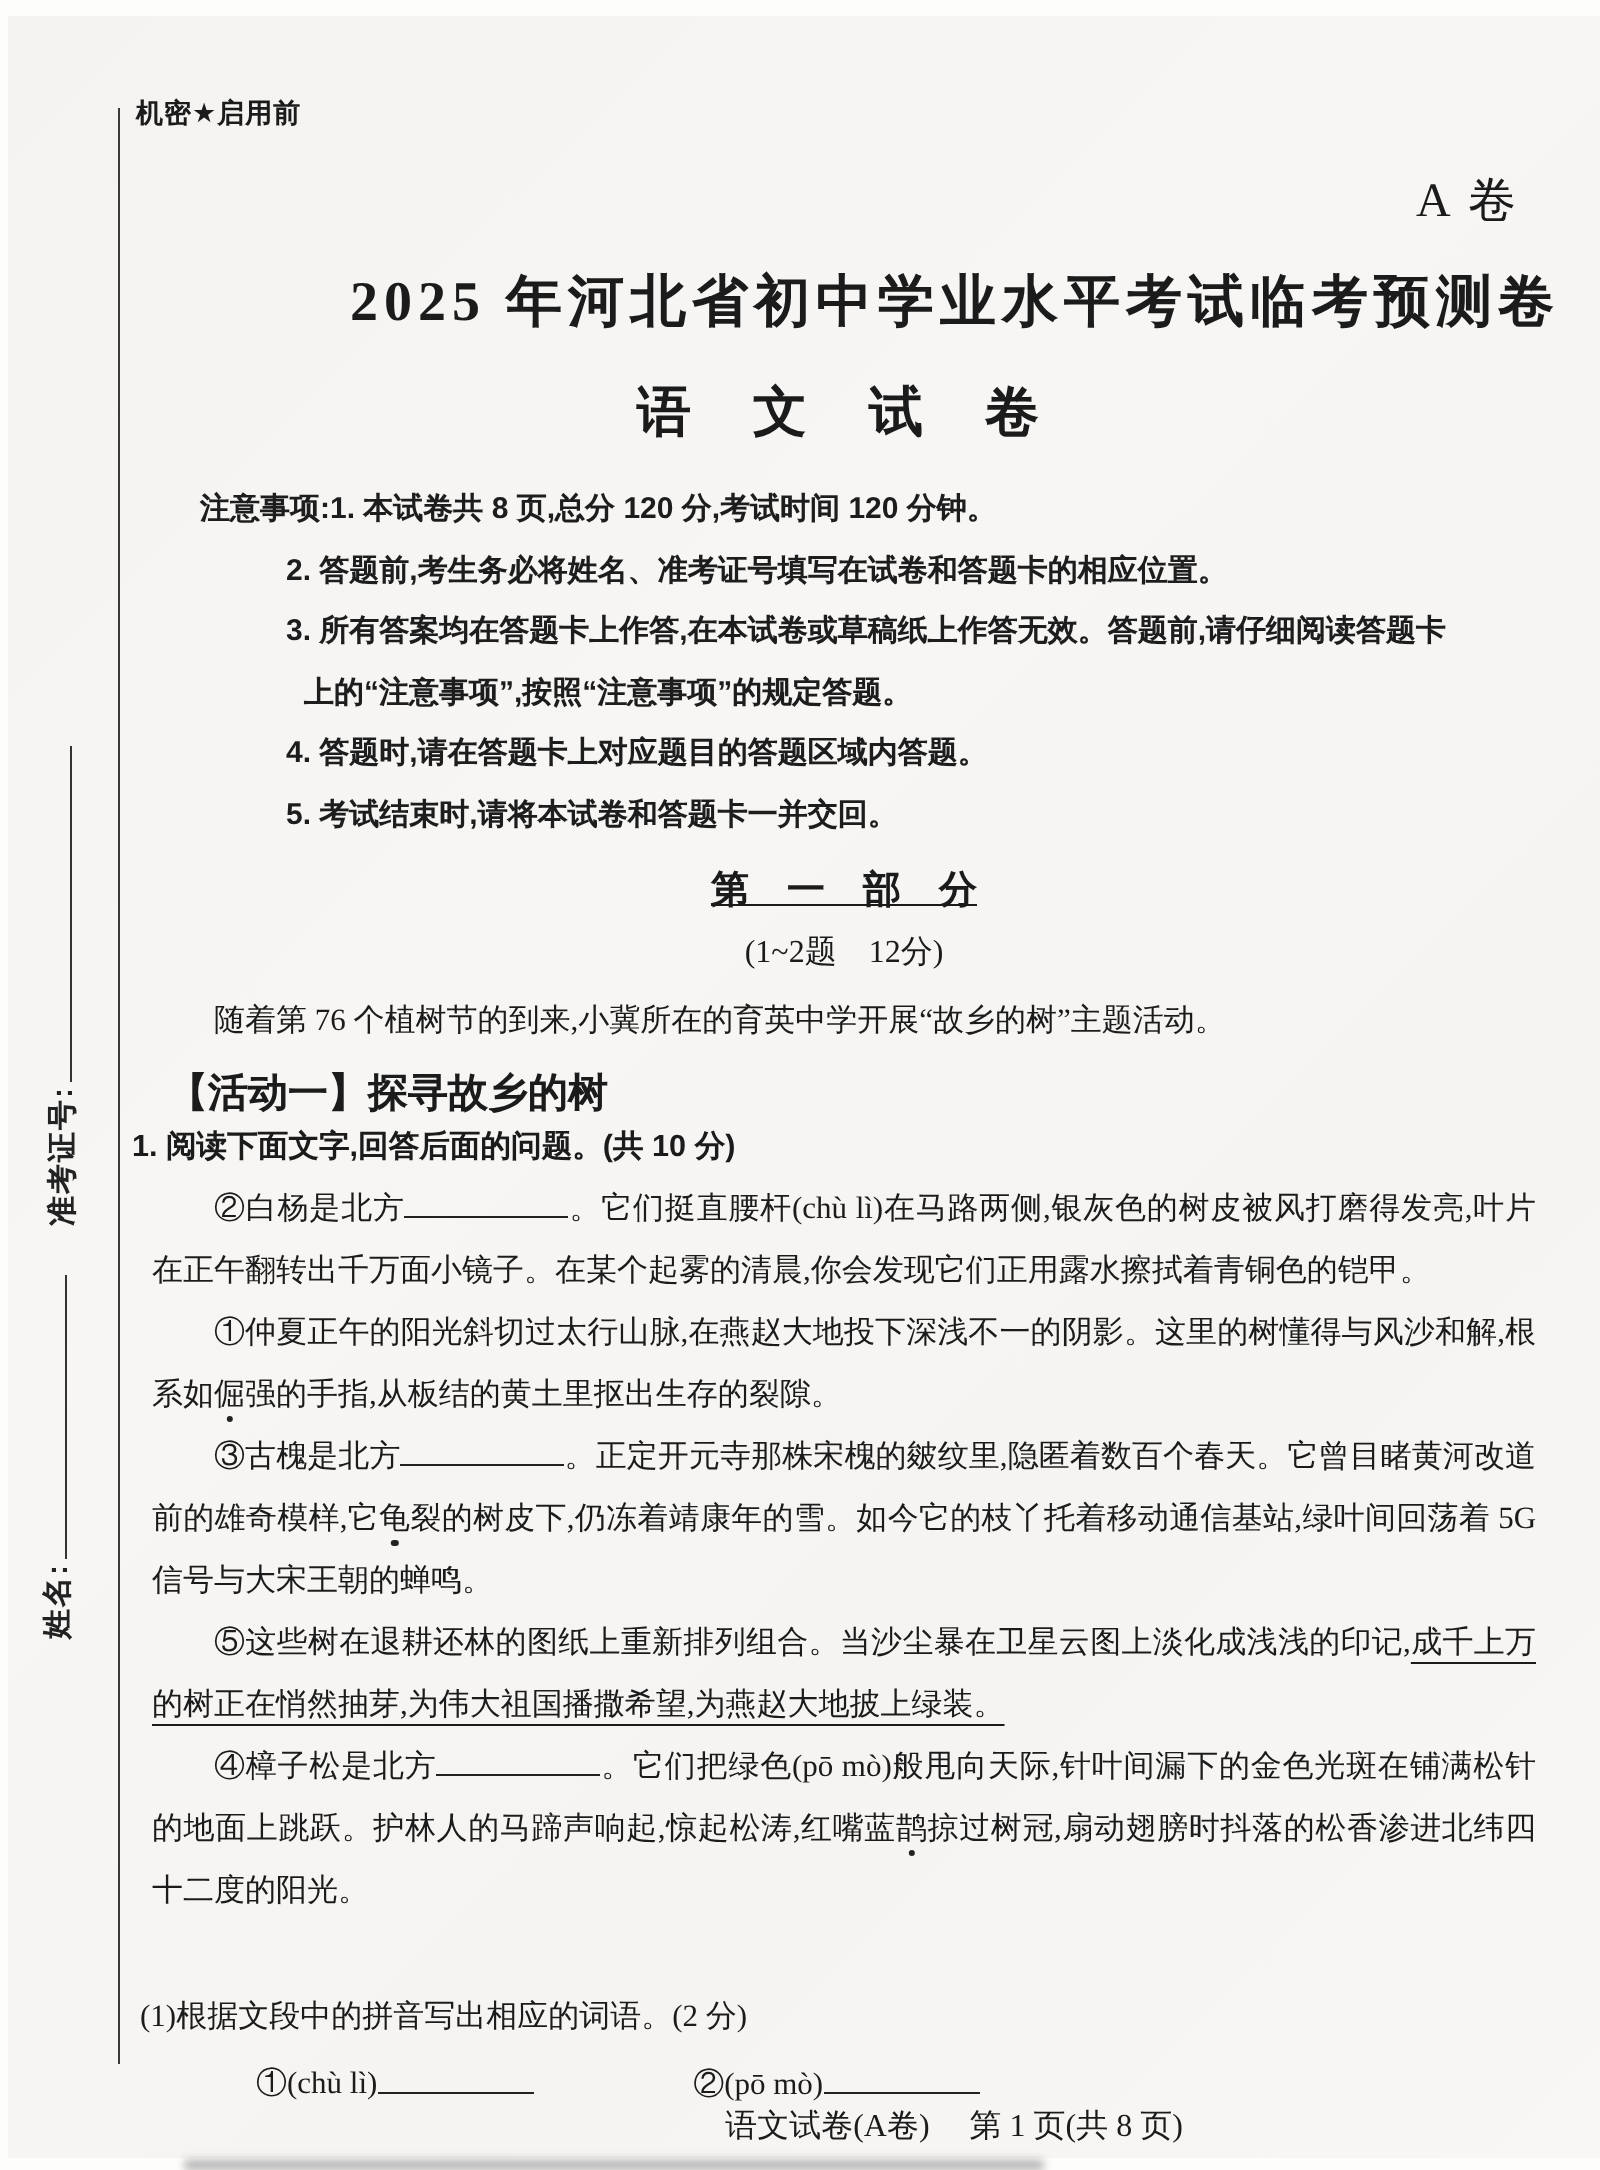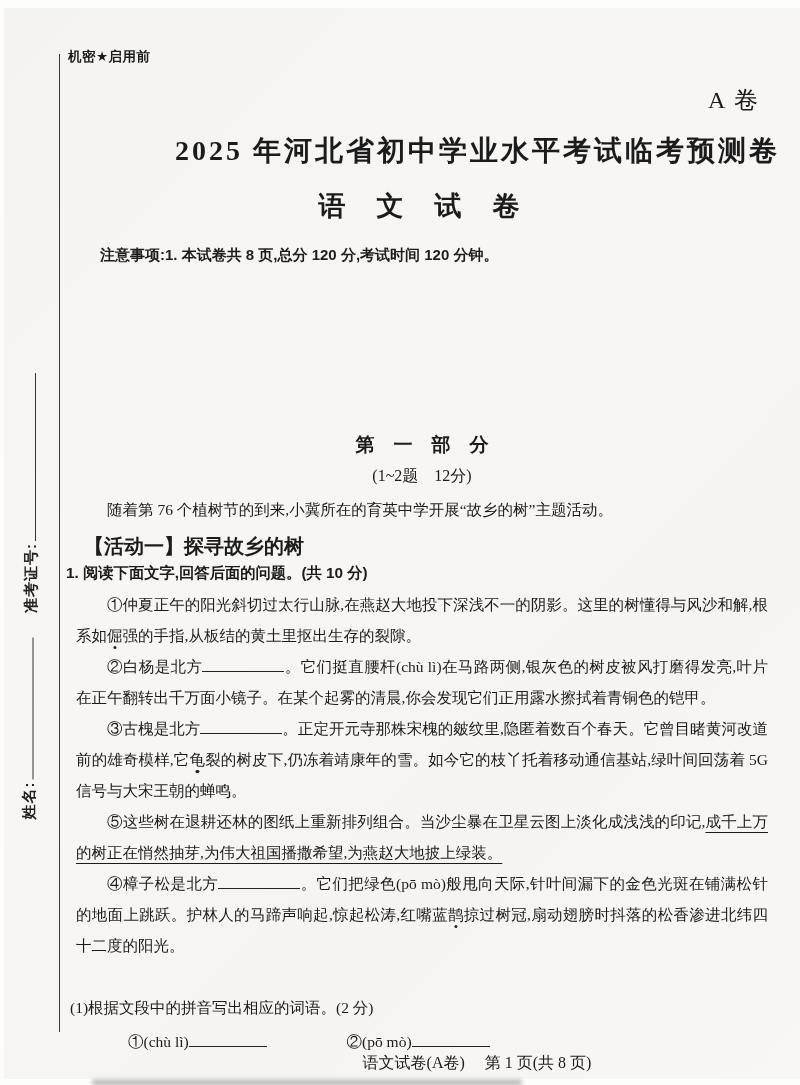--- a/index.html
+++ b/index.html
@@ -50,21 +50,21 @@
     position:absolute;left:68px;top:240px;width:712px;
     font-family:"Liberation Sans","DejaVu Sans",sans-serif;
     font-size:15px;font-weight:600;line-height:30.5px;color:#1d1d1d;
   }
   .notices .row1{display:flex;}
   .notices .nhead{font-weight:700;flex:0 0 auto;margin-left:32px;}
   .notice-rest{padding-left:75px;}
   .notice-line.cont{padding-left:9px;}
   .part-heading{
     position:absolute;left:76px;width:692px;top:432px;
-    text-align:center;font-size:19px;font-weight:700;
+    text-align:center;font-size:19px;font-weight:700;text-decoration:underline;
   }
   .part-score{
     position:absolute;left:76px;width:692px;top:466px;
     text-align:center;font-size:16px;
   }
   .intro{
     position:absolute;left:76px;width:692px;top:500px;
     font-size:15.5px;text-indent:2em;
   }
   .activity{
@@ -137,35 +137,42 @@
 
 <div class="exam-title">2025 年河北省初中学业水平考试临考预测卷</div>
 
 <div class="subject-title">语　文　试　卷</div>
 
 <div class="notices">
   <div class="row1">
     <span class="nhead">注意事项:</span>
     <span>1. 本试卷共 8 页,总分 120 分,考试时间 120 分钟。</span>
   </div>
+  <div class="notice-rest">
+      <div class="notice-line">2. 答题前,考生务必将姓名、准考证号填写在试卷和答题卡的相应位置。</div>
+      <div class="notice-line">3. 所有答案均在答题卡上作答,在本试卷或草稿纸上作答无效。答题前,请仔细阅读答题卡</div>
+      <div class="notice-line cont">上的“注意事项”,按照“注意事项”的规定答题。</div>
+      <div class="notice-line">4. 答题时,请在答题卡上对应题目的答题区域内答题。</div>
+      <div class="notice-line">5. 考试结束时,请将本试卷和答题卡一并交回。</div>
+    </div>
 </div>
 
 <div class="part-heading">第　一　部　分</div>
 
 <div class="part-score">(1~2题　12分)</div>
 
 <div class="intro">随着第 76 个植树节的到来,小冀所在的育英中学开展“故乡的树”主题活动。</div>
 
 <div class="activity">【活动一】探寻故乡的树</div>
 
 <div class="qlead">1. 阅读下面文字,回答后面的问题。(共 10 分)</div>
 
 <div class="passage">
+    <p><span>②白杨是北方</span><span class="blank"></span><span>。它们挺直腰杆(chù lì)在马路两侧,银灰色的树皮被风打磨得发亮,叶片在正午翻转出千万面小镜子。在某个起雾的清晨,你会发现它们正用露水擦拭着青铜色的铠甲。</span></p>
     <p><span>①仲夏正午的阳光斜切过太行山脉,在燕赵大地投下深浅不一的阴影。这里的树懂得与风沙和解,根系如</span><span class="emdot">倔</span><span>强的手指,从板结的黄土里抠出生存的裂隙。</span></p>
-    <p><span>②白杨是北方</span><span class="blank"></span><span>。它们挺直腰杆(chù lì)在马路两侧,银灰色的树皮被风打磨得发亮,叶片在正午翻转出千万面小镜子。在某个起雾的清晨,你会发现它们正用露水擦拭着青铜色的铠甲。</span></p>
     <p><span>③古槐是北方</span><span class="blank"></span><span>。正定开元寺那株宋槐的皴纹里,隐匿着数百个春天。它曾目睹黄河改道前的雄奇模样,它</span><span class="emdot">龟</span><span>裂的树皮下,仍冻着靖康年的雪。如今它的枝丫托着移动通信基站,绿叶间回荡着 5G 信号与大宋王朝的蝉鸣。</span></p>
     <p><span>⑤这些树在退耕还林的图纸上重新排列组合。当沙尘暴在卫星云图上淡化成浅浅的印记,</span><span class="uline">成千上万的树正在悄然抽芽,为伟大祖国播撒希望,为燕赵大地披上绿装。</span></p>
     <p><span>④樟子松是北方</span><span class="blank"></span><span>。它们把绿色(pō mò)般甩向天际,针叶间漏下的金色光斑在铺满松针的地面上跳跃。护林人的马蹄声响起,惊起松涛,红嘴蓝</span><span class="emdot">鹊</span><span>掠过树冠,扇动翅膀时抖落的松香渗进北纬四十二度的阳光。</span></p>
   </div>
 
 <div class="subq">(1)根据文段中的拼音写出相应的词语。(2 分)</div>
 
 <div class="answers">
   <span>①(chù lì)</span><span class="blank"></span>
   <span class="item2">②(pō mò)</span><span class="blank"></span>

